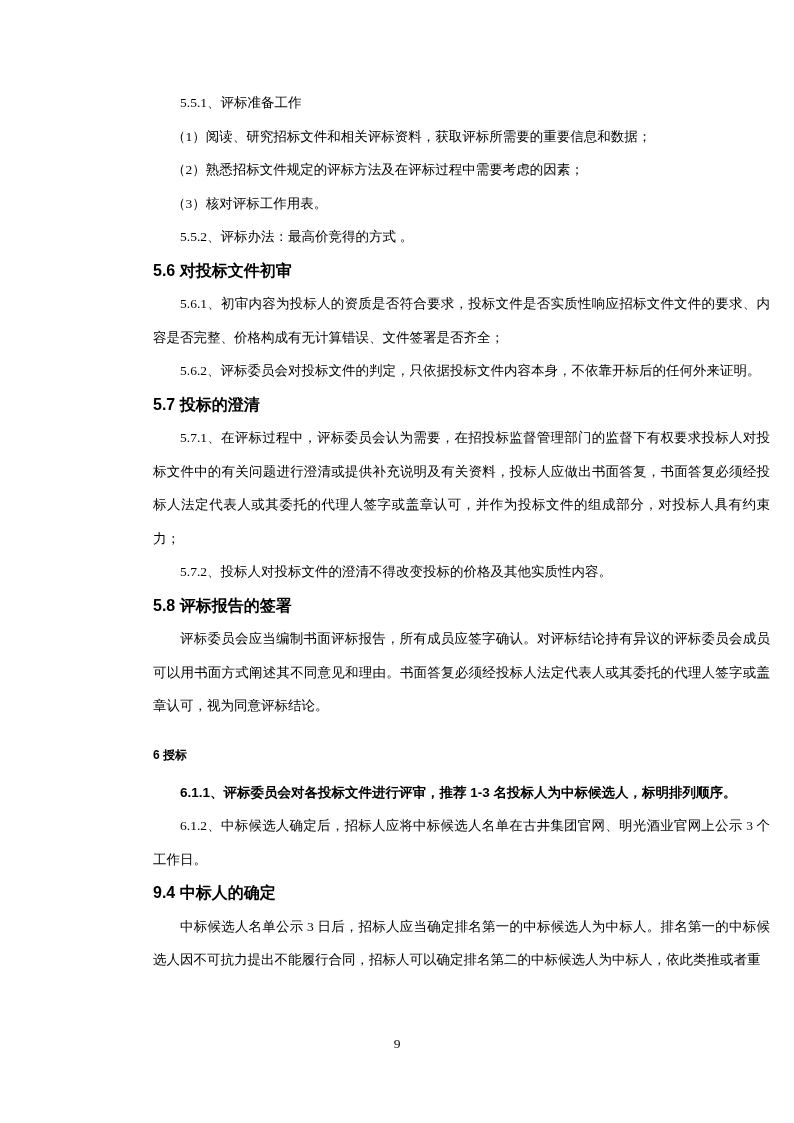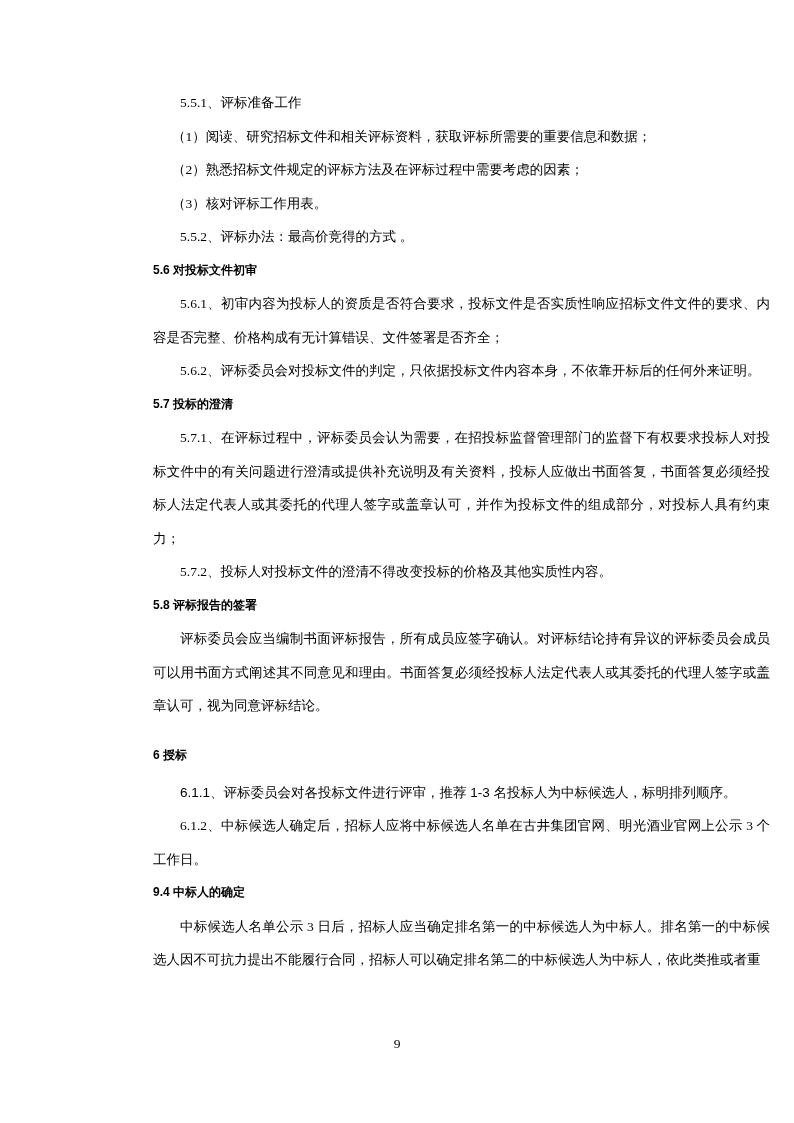--- a/index.html
+++ b/index.html
@@ -34,27 +34,27 @@
     margin: 0;
     text-indent: 1.4em;
   }
   .bold-run {
     font-weight: normal;
     font-family: "Liberation Sans", "DejaVu Sans", sans-serif;
   }
   .para-bold {
     margin: 0;
     text-indent: 2em;
-    font-weight: normal;
+    font-weight: bold;
     font-family: "Liberation Sans", "DejaVu Sans", sans-serif;
   }
   .heading2 {
     margin: 0;
     text-indent: 0;
-    font-size: 12px;
+    font-size: 16px;
     line-height: 33.5px;
     font-weight: bold;
     font-family: "Liberation Sans", "DejaVu Sans", sans-serif;
     text-align: left;
   }
   .heading1 {
     margin: 12px 0 0 0;
     text-indent: 0;
     font-size: 12px;
     line-height: 41px;

